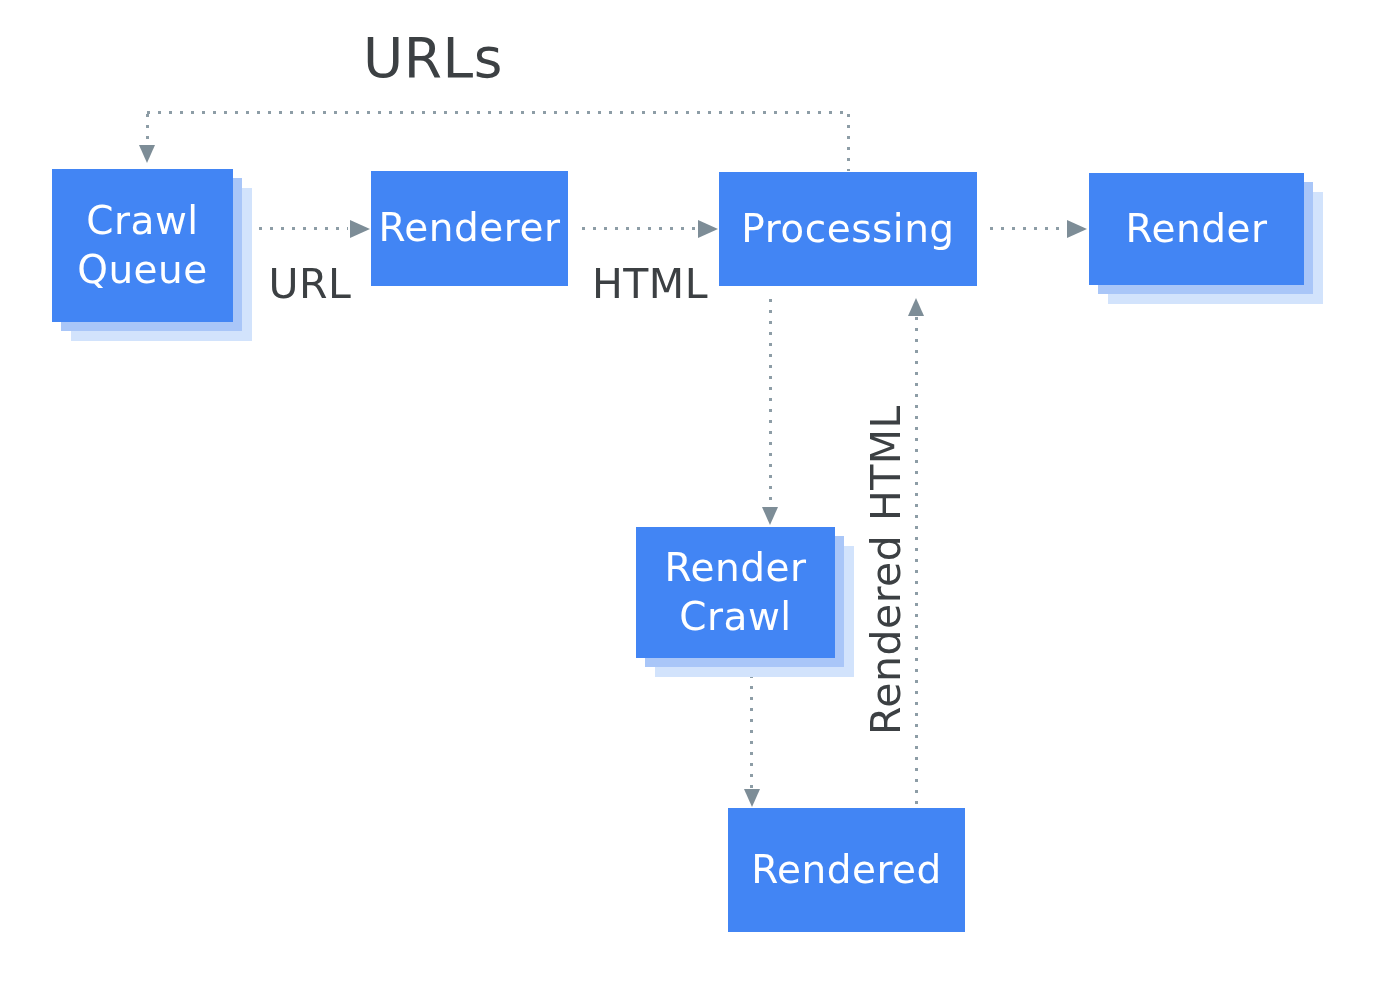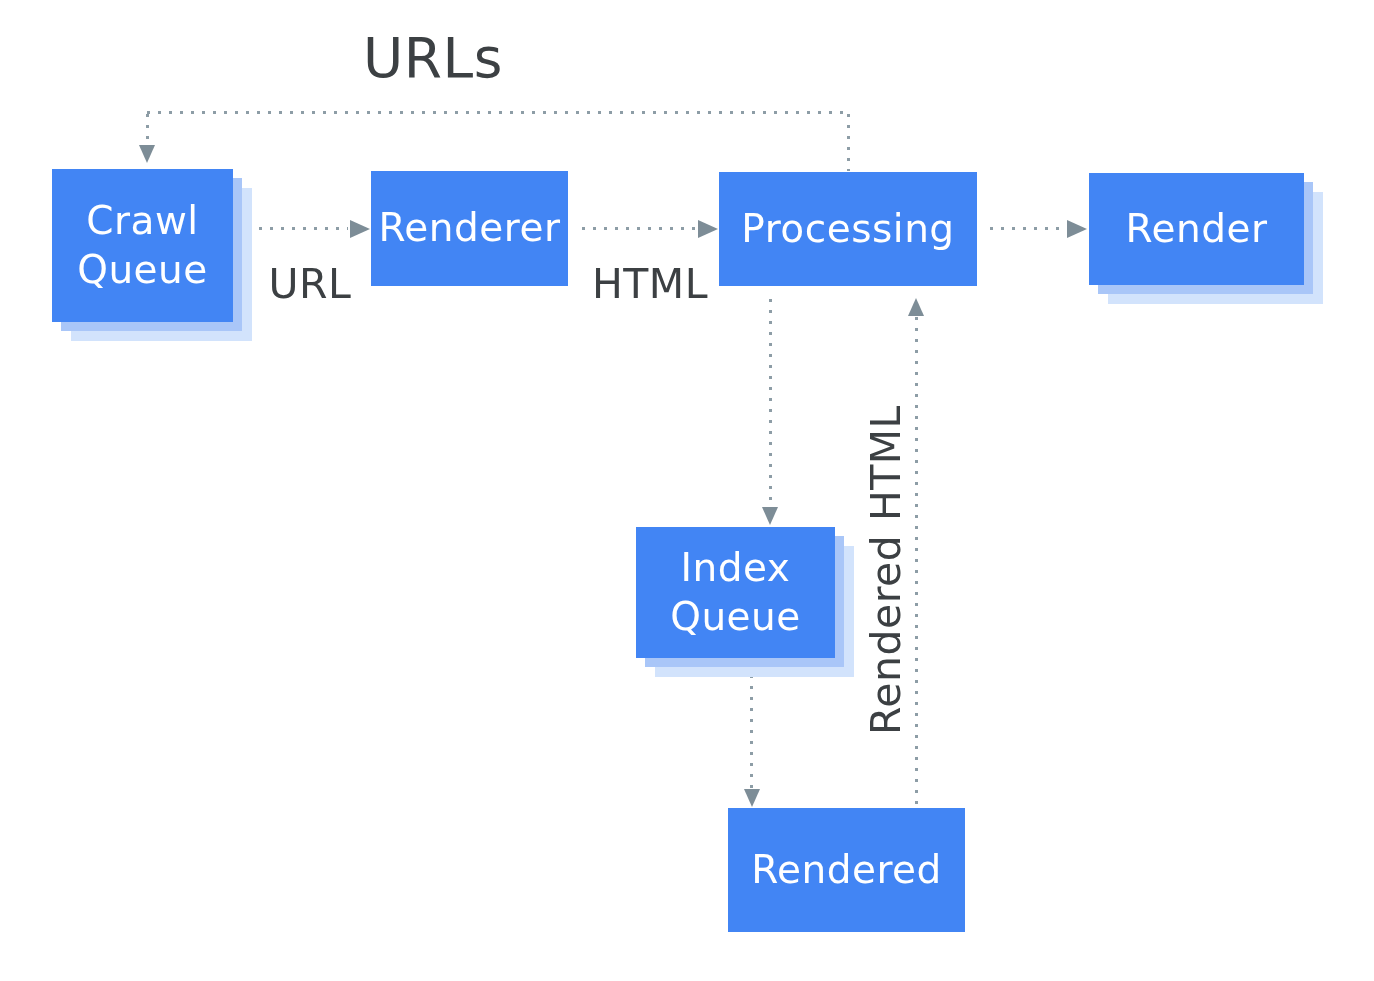--- a/index.html
+++ b/index.html
@@ -116,21 +116,21 @@
 
   <div class="box" style="left:719px; top:172px; width:258px; height:114px;align-items:center;">
     <span>Processing</span>
   </div>
 
   <div class="box shadowed" style="left:1089px; top:173px; width:215px; height:112px;">
     <span>Render</span>
   </div>
 
   <div class="box shadowed" style="left:636px; top:527px; width:199px; height:131px;">
-    <span>Index Queue</span>
+    <span>Render Crawl</span>
   </div>
 
   <div class="box" style="left:728px; top:808px; width:237px; height:124px;">
     <span>Rendered</span>
   </div>
 
   <div class="edge-label centered" style="left:353px; top:30px; width:160px; height:56px; font-size:55px;">URLs</div>
 
   <div class="edge-label centered" style="left:250px; top:260px; width:120px; height:48px;">URL</div>
 

